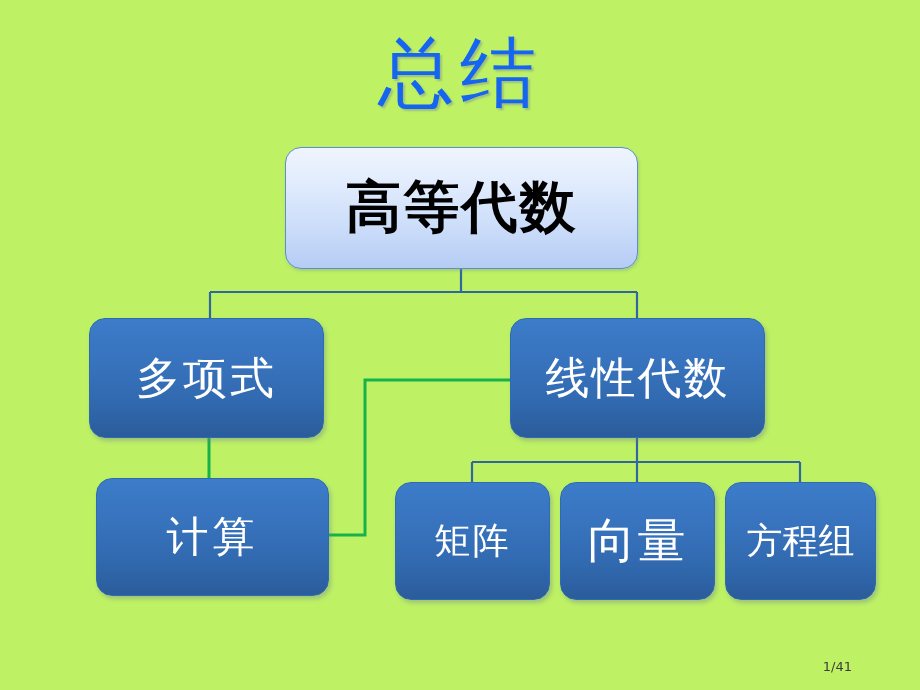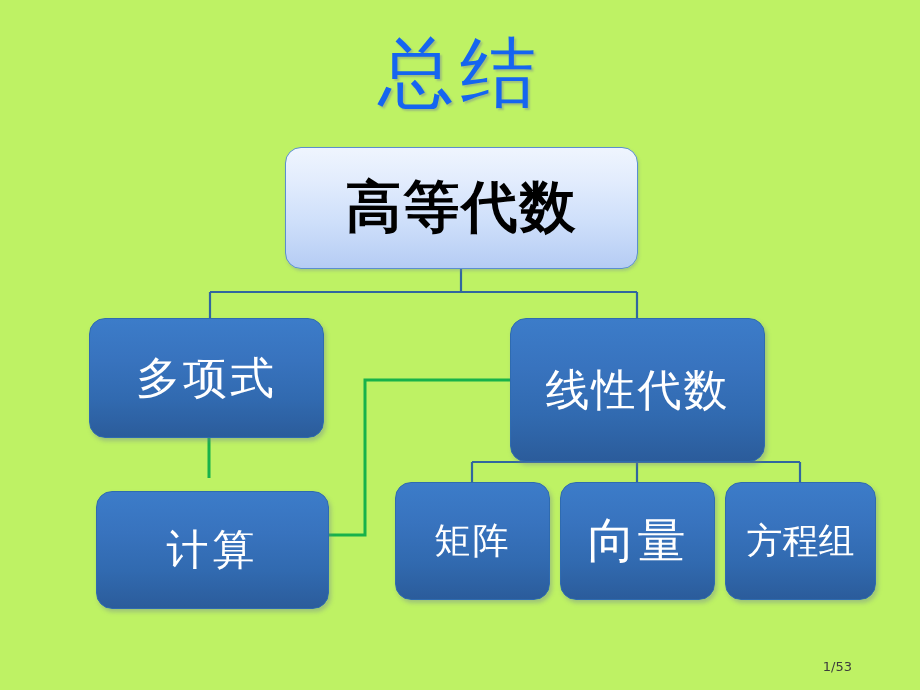--- a/index.html
+++ b/index.html
@@ -77,24 +77,24 @@
     white-space: nowrap;
   }
 
   
   #node-root          { left: 285px; top: 147px; width: 353px; height: 122px; }
   #node-root .node-label { font-size: 56px; letter-spacing: 2px; }
 
   #node-polynomial    { left:  89px; top: 318px; width: 235px; height: 120px; }
   #node-polynomial .node-label { font-size: 44px; letter-spacing: 3px; }
 
-  #node-linear-algebra{ left: 510px; top: 318px; width: 255px; height: 144px; }
+  #node-linear-algebra{ left: 510px; top: 318px; width: 255px; height: 120px; }
   #node-linear-algebra .node-label { font-size: 44px; letter-spacing: 2px; }
 
-  #node-computation   { left:  96px; top: 491px; width: 233px; height: 118px; }
+  #node-computation   { left:  96px; top: 478px; width: 233px; height: 118px; }
   #node-computation .node-label { font-size: 42px; letter-spacing: 4px; }
 
   #node-matrix        { left: 395px; top: 482px; width: 155px; height: 118px; }
   #node-matrix .node-label { font-size: 36px; letter-spacing: 2px; }
 
   #node-vector        { left: 560px; top: 482px; width: 155px; height: 118px; }
   #node-vector .node-label { font-size: 48px; letter-spacing: 2px; }
 
   #node-equations     { left: 725px; top: 482px; width: 151px; height: 118px; }
   #node-equations .node-label { font-size: 36px; letter-spacing: 0px; }
@@ -163,15 +163,15 @@
   </div>
 
   <div class="node node-blue" id="node-vector">
     <span class="node-label">向量</span>
   </div>
 
   <div class="node node-blue" id="node-equations">
     <span class="node-label">方程组</span>
   </div>
 
-  <div id="page-number">1/53</div>
+  <div id="page-number">1/41</div>
 
 </div>
 
 </body></html>

